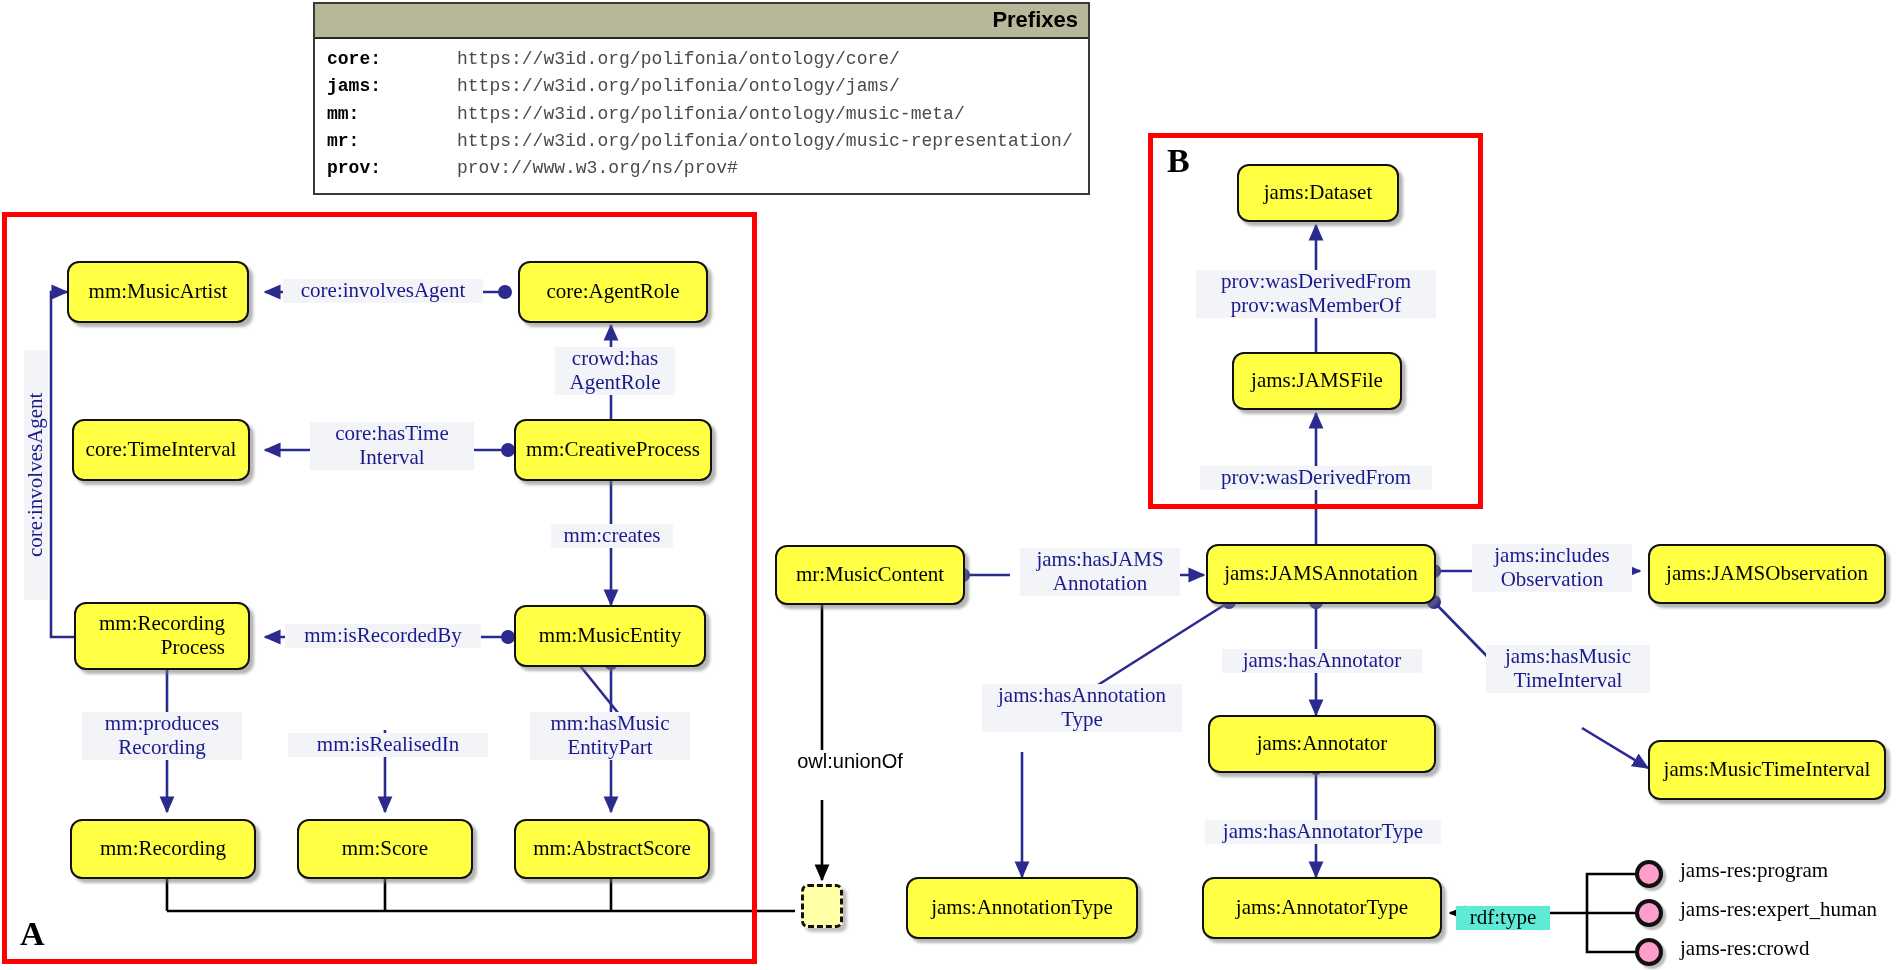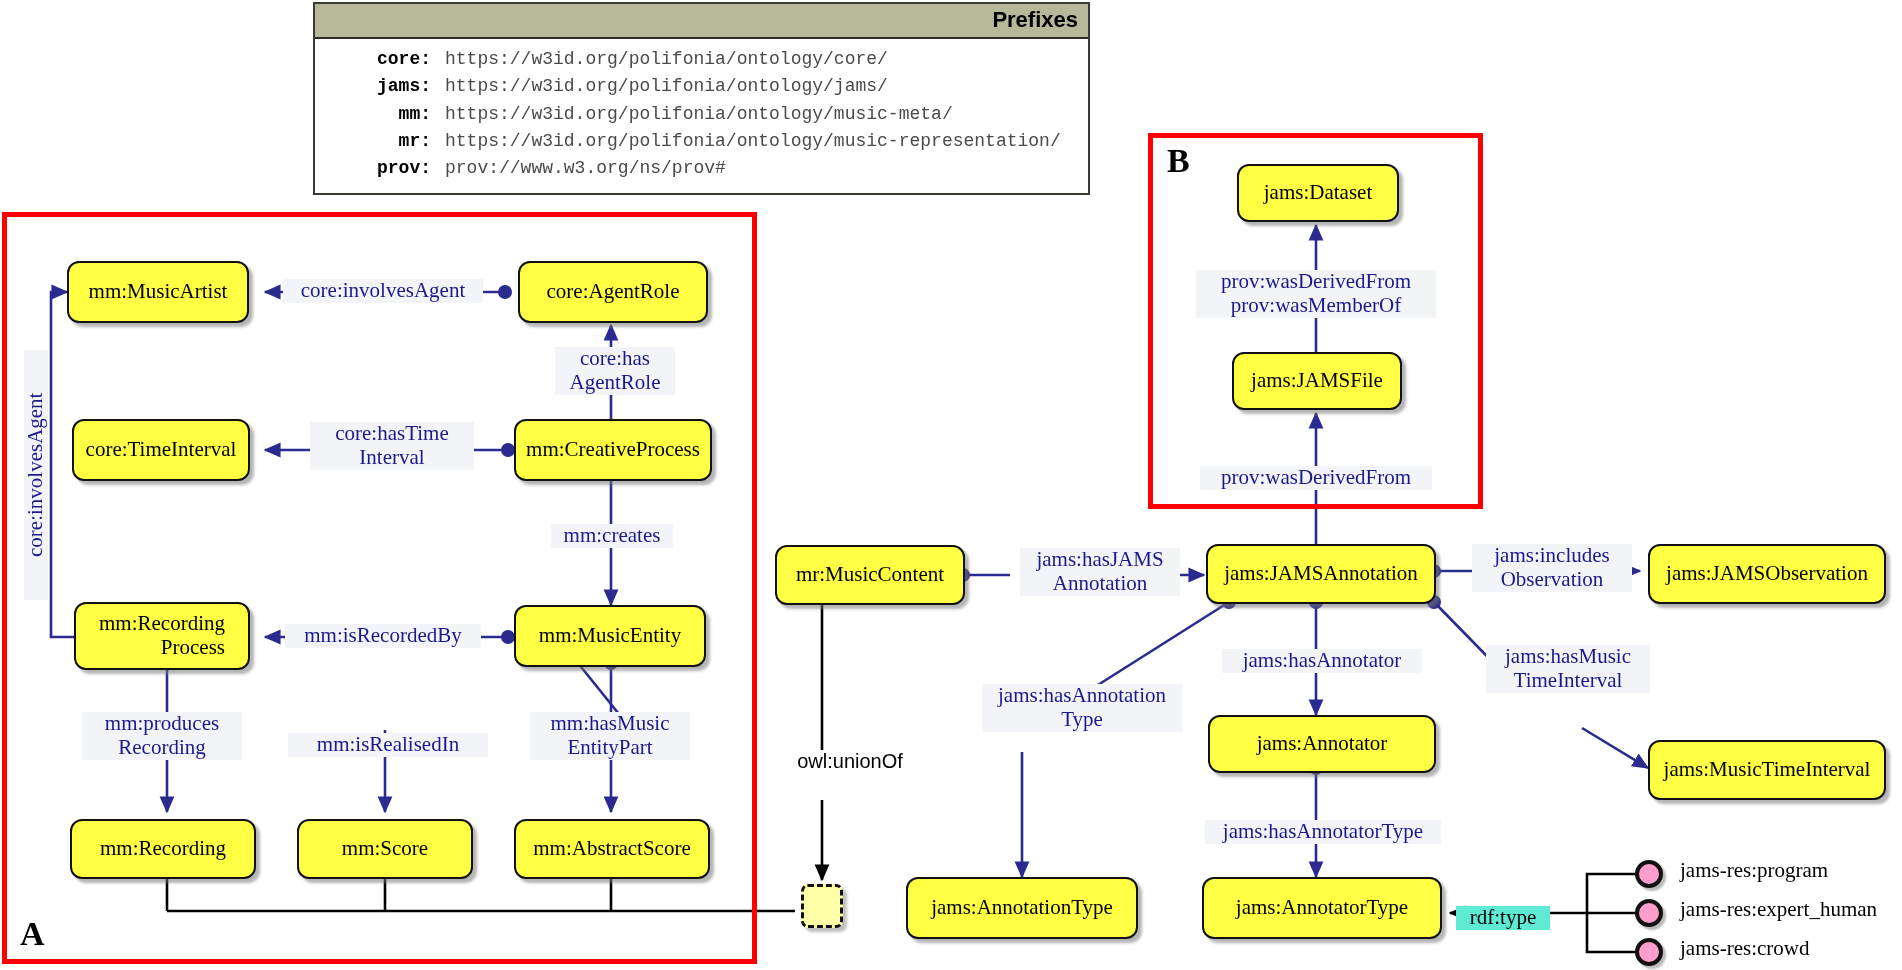--- a/index.html
+++ b/index.html
@@ -11,22 +11,22 @@
 
   
   .prefix-table{position:absolute;left:313px;top:2px;width:777px;
      border:2px solid #3a3a32;background:#ffffff;box-sizing:border-box;}
   .prefix-head{background:#b7b79a;border-bottom:2px solid #2b2b24;
      text-align:right;padding:3px 10px 4px 0;
      font-family:"Liberation Sans",sans-serif;font-weight:bold;font-size:22px;color:#000;}
   .prefix-body{padding:7px 0 10px 0;}
   .prefix-row{display:flex;align-items:baseline;
      font-family:"Liberation Mono",monospace;font-size:18px;line-height:1.52;color:#333;}
-  .prefix-key{width:116px;text-align:right;padding-right:14px;font-weight:bold;color:#000;
-     font-family:"Liberation Mono",monospace;}
+  .prefix-key{width:116px;padding-right:14px;font-weight:bold;color:#000;
+     font-family:"Liberation Mono",monospace;padding-left:12px;}
   .prefix-val{color:#4a4a4a;white-space:pre;font-family:"Liberation Mono",monospace;}
 
   
   .panel{position:absolute;border:5px solid #ff0000;box-sizing:border-box;background:transparent;}
   #panel-a{left:2px;top:212px;width:755px;height:752px;}
   #panel-b{left:1148px;top:133px;width:335px;height:376px;}
   .panel-letter{position:absolute;font-family:"Liberation Serif",serif;
      font-weight:bold;font-size:34px;color:#000;}
 
   
@@ -217,21 +217,21 @@
   <div class="node" style="left:906px;top:877px;width:232px;height:62px;">jams:AnnotationType</div>
 
   <div class="node" style="left:1202px;top:877px;width:240px;height:62px;">jams:AnnotatorType</div>
 
   <div class="union-node" style="left:801px;top:884px;width:42px;height:44px;"></div>
 
   <div class="elabel" style="left:283px;top:279px;width:200px;">core:involvesAgent</div>
 
   <div class="elabel vert" style="left:24px;top:350px;height:250px;">core:involvesAgent</div>
 
-  <div class="elabel" style="left:555px;top:347px;width:120px;">core:has
+  <div class="elabel" style="left:555px;top:347px;width:120px;">crowd:has
 AgentRole</div>
 
   <div class="elabel" style="left:310px;top:422px;width:164px;">core:hasTime
 Interval</div>
 
   <div class="elabel" style="left:551px;top:524px;width:122px;">mm:creates</div>
 
   <div class="elabel" style="left:285px;top:624px;width:196px;">mm:isRecordedBy</div>
 
   <div class="elabel" style="left:82px;top:712px;width:160px;">mm:produces

